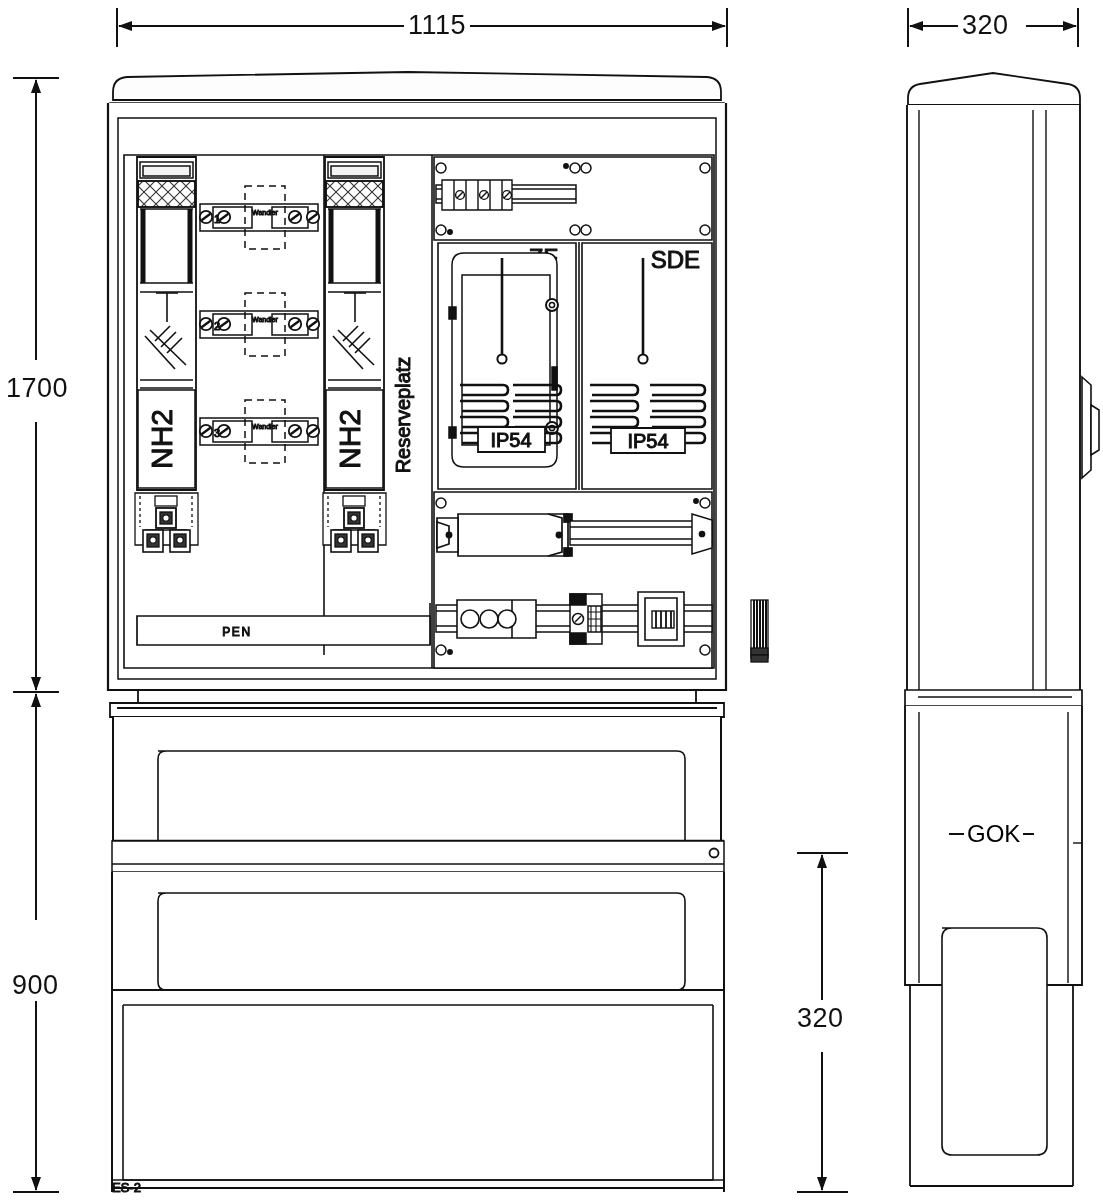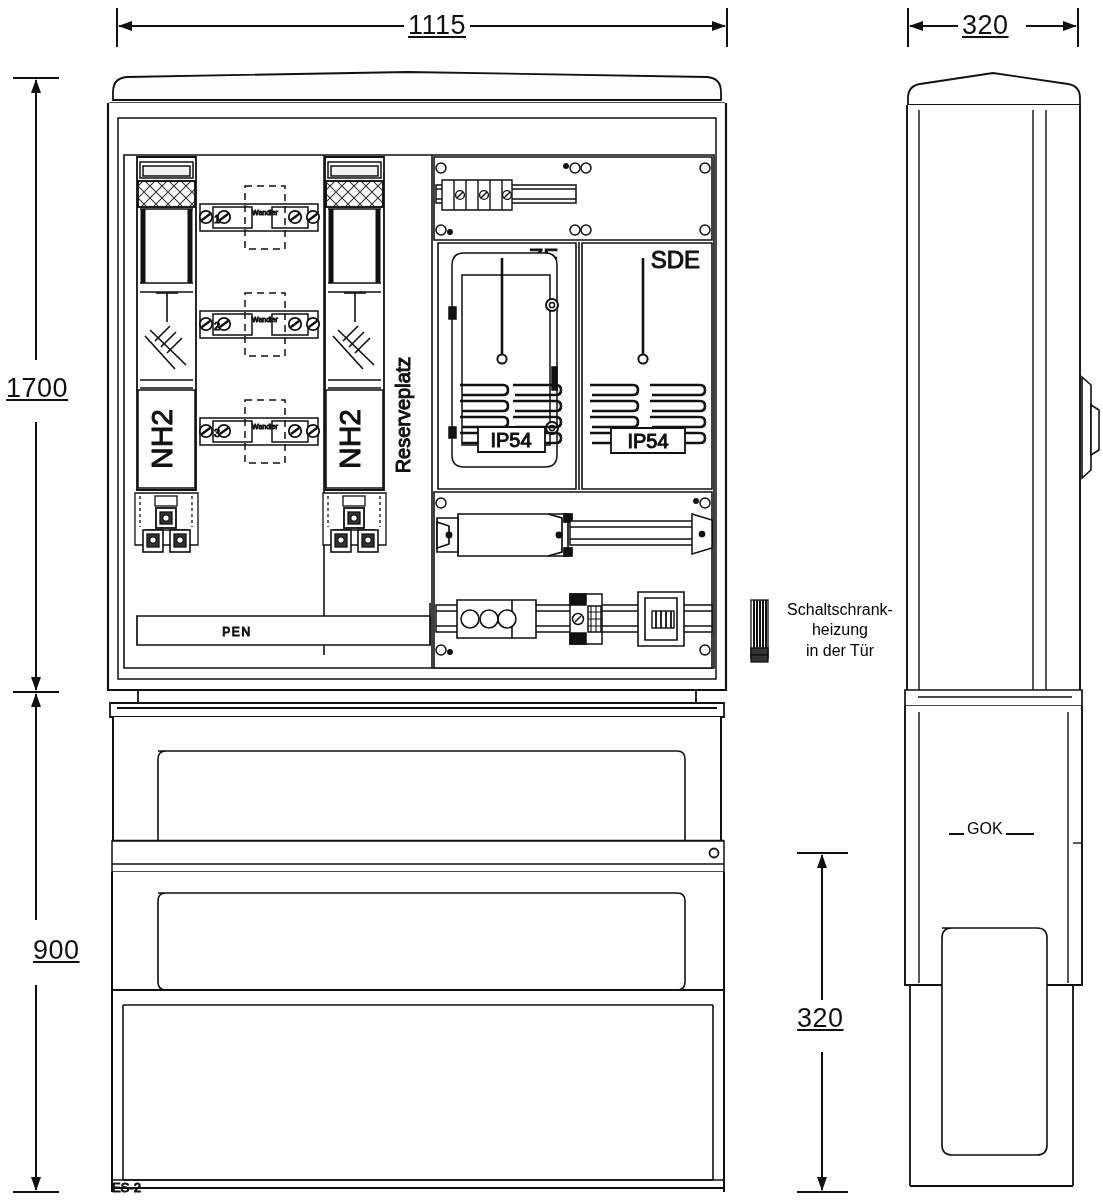--- a/index.html
+++ b/index.html
@@ -1,18 +1,18 @@
 <!DOCTYPE html>
 <html><head>
 <meta charset="utf-8">
 <style>
   html,body{margin:0;padding:0;background:#ffffff;}
   body{width:1103px;height:1200px;font-family:"Liberation Sans",sans-serif;color:#000;}
   #stage{position:relative;width:1103px;height:1200px;overflow:hidden;background:#fff;}
-  .dimtext{position:absolute;font-size:27px;color:#111;letter-spacing:.5px;background:#fff;padding:0 4px;text-decoration:underline;}
+  .dimtext{position:absolute;font-size:27px;color:#111;letter-spacing:.5px;background:#fff;padding:0 4px;}
   svg{position:absolute;left:0;top:0;}
   .lbl{font-family:"Liberation Sans",sans-serif;fill:#111;}
 </style>
 </head>
 <body>
 
 <div id="stage">
 
   <svg width="1103" height="1200" viewBox="0 0 1103 1200">
     <defs>
@@ -509,33 +509,28 @@
 
     </g>
   </svg>
 
   <div class="dimtext" style="left:404px;top:10px;">1115</div>
 
   <div class="dimtext" style="left:958px;top:10px;">320</div>
 
   <div class="dimtext" style="left:2px;top:373px;">1700</div>
 
-  <div class="dimtext" style="left:8px;top:935px;margin-left:21px;">900</div>
+  <div class="dimtext" style="left:8px;top:970px;">900</div>
 
   <div class="dimtext" style="left:793px;top:1003px;">320</div>
 
-  <div style="position:absolute;left:964px;top:820px;font-size:16px;background:#fff;padding:0 3px;">GOK</div>
+  <div style="position:absolute;left:964px;top:820px;font-size:24px;background:#fff;padding:0 3px;">GOK</div>
 
   <svg width="30" height="70" style="position:absolute;left:747px;top:598px;">
     <g stroke="#111" fill="none" stroke-width="1.3">
       <rect x="4" y="2" width="17" height="58" fill="#fff"></rect>
       <path d="M7,2 L7,52 M10,2 L10,52 M13,2 L13,52 M16,2 L16,52 M19,2 L19,52" stroke-width="2"></path>
       <rect x="4" y="50" width="17" height="7" fill="#333"></rect>
       <rect x="4" y="57" width="17" height="7" fill="#333"></rect>
     </g>
   </svg>
-  <div style="position:absolute;left:780px;top:600px;width:120px;font-size:16px;line-height:1.28;text-align:center;">
-    <div>Schaltschrank-</div>
-    <div>heizung</div>
-    <div>in der Tür</div>
-  </div>
 
 </div>
 
 </body></html>

